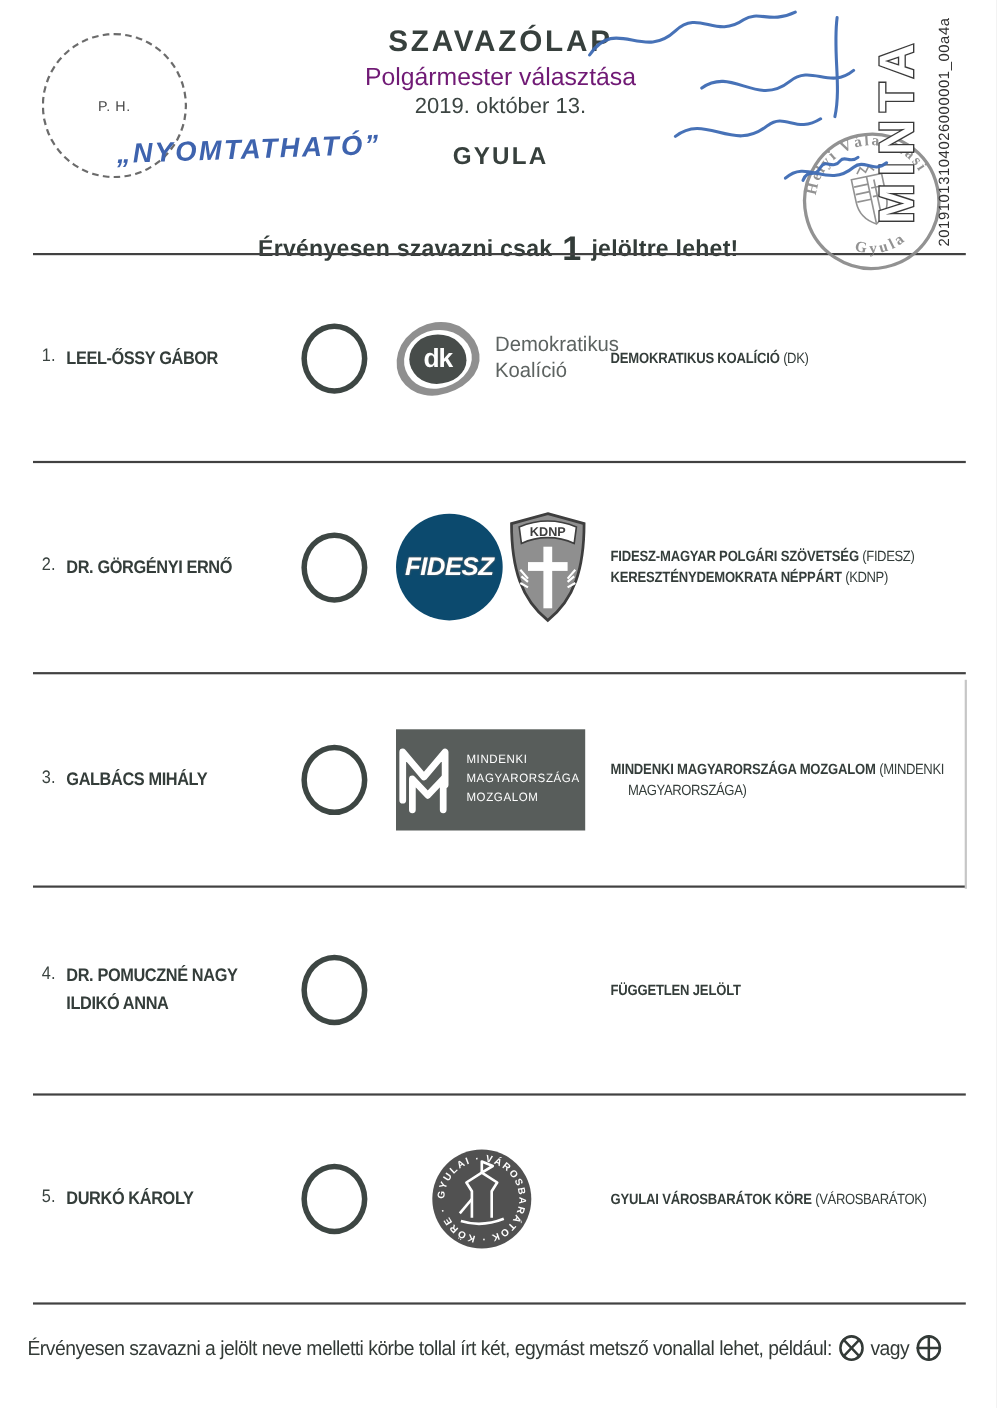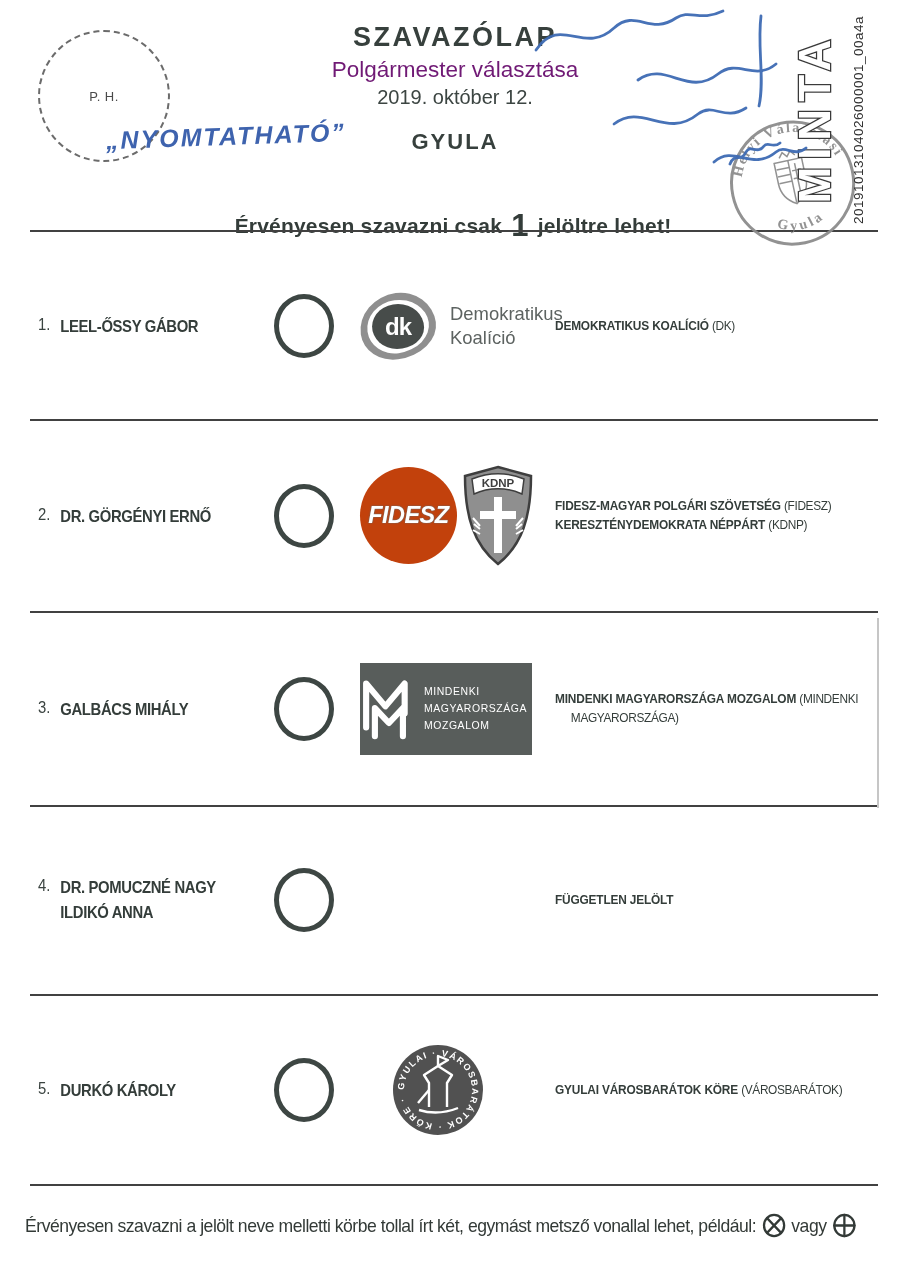--- a/index.html
+++ b/index.html
@@ -74,21 +74,21 @@
     display:flex;align-items:center;justify-content:center;
   }
   .dk-core{
     width:52px;height:45px;background:#474c4a;color:#fff;
     border-radius:50% 50% 52% 48% / 50% 52% 48% 50%;
     display:flex;align-items:center;justify-content:center;
     font-weight:bold;font-size:24px;transform:rotate(8deg);letter-spacing:-1px;
   }
   .dk-caption{margin-left:14px;font-size:19px;color:#5d6361;line-height:1.25;transform:scaleX(.97);transform-origin:left;}
   .fidesz-circle{
-    width:97px;height:97px;border-radius:50%;background:#c2410c;
+    width:97px;height:97px;border-radius:50%;background:#0c4a6e;
     display:flex;align-items:center;justify-content:center;flex:none;
   }
   .fidesz-text{
     color:#fff;font-weight:bold;font-style:italic;font-size:23px;letter-spacing:-.5px;
     text-shadow:0 0 2px #6a6a6a, 0 0 1px #6a6a6a;transform:scaleX(1.02);
   }
   .mm-box{
     width:172px;height:92px;background:#585d5b;display:flex;align-items:center;
     box-sizing:border-box;
   }
@@ -109,21 +109,21 @@
 
 <div class="page">
 
   <div class="ph-circle">
     <span class="ph-label">P. H.</span>
   </div>
 
   <div class="title-block">
     <div class="title">SZAVAZÓLAP</div>
     <div class="subtitle">Polgármester választása</div>
-    <div class="date">2019. október 12.</div>
+    <div class="date">2019. október 13.</div>
     <div class="city">GYULA</div>
   </div>
 
   <div class="handwriting">„NYOMTATHATÓ”</div>
 
   <div class="sign-wrap">
     <svg width="300" height="190" viewBox="0 0 300 190">
       <g fill="none" stroke="#3e6bb4" stroke-width="2.8" stroke-linecap="round" opacity="0.95">
         <path d="M18,48 C42,12 66,54 96,26 C118,6 132,34 158,16 C172,7 182,20 205,9"></path>
         <path d="M120,78 C148,58 170,96 200,72 C220,56 236,80 258,62"></path>

